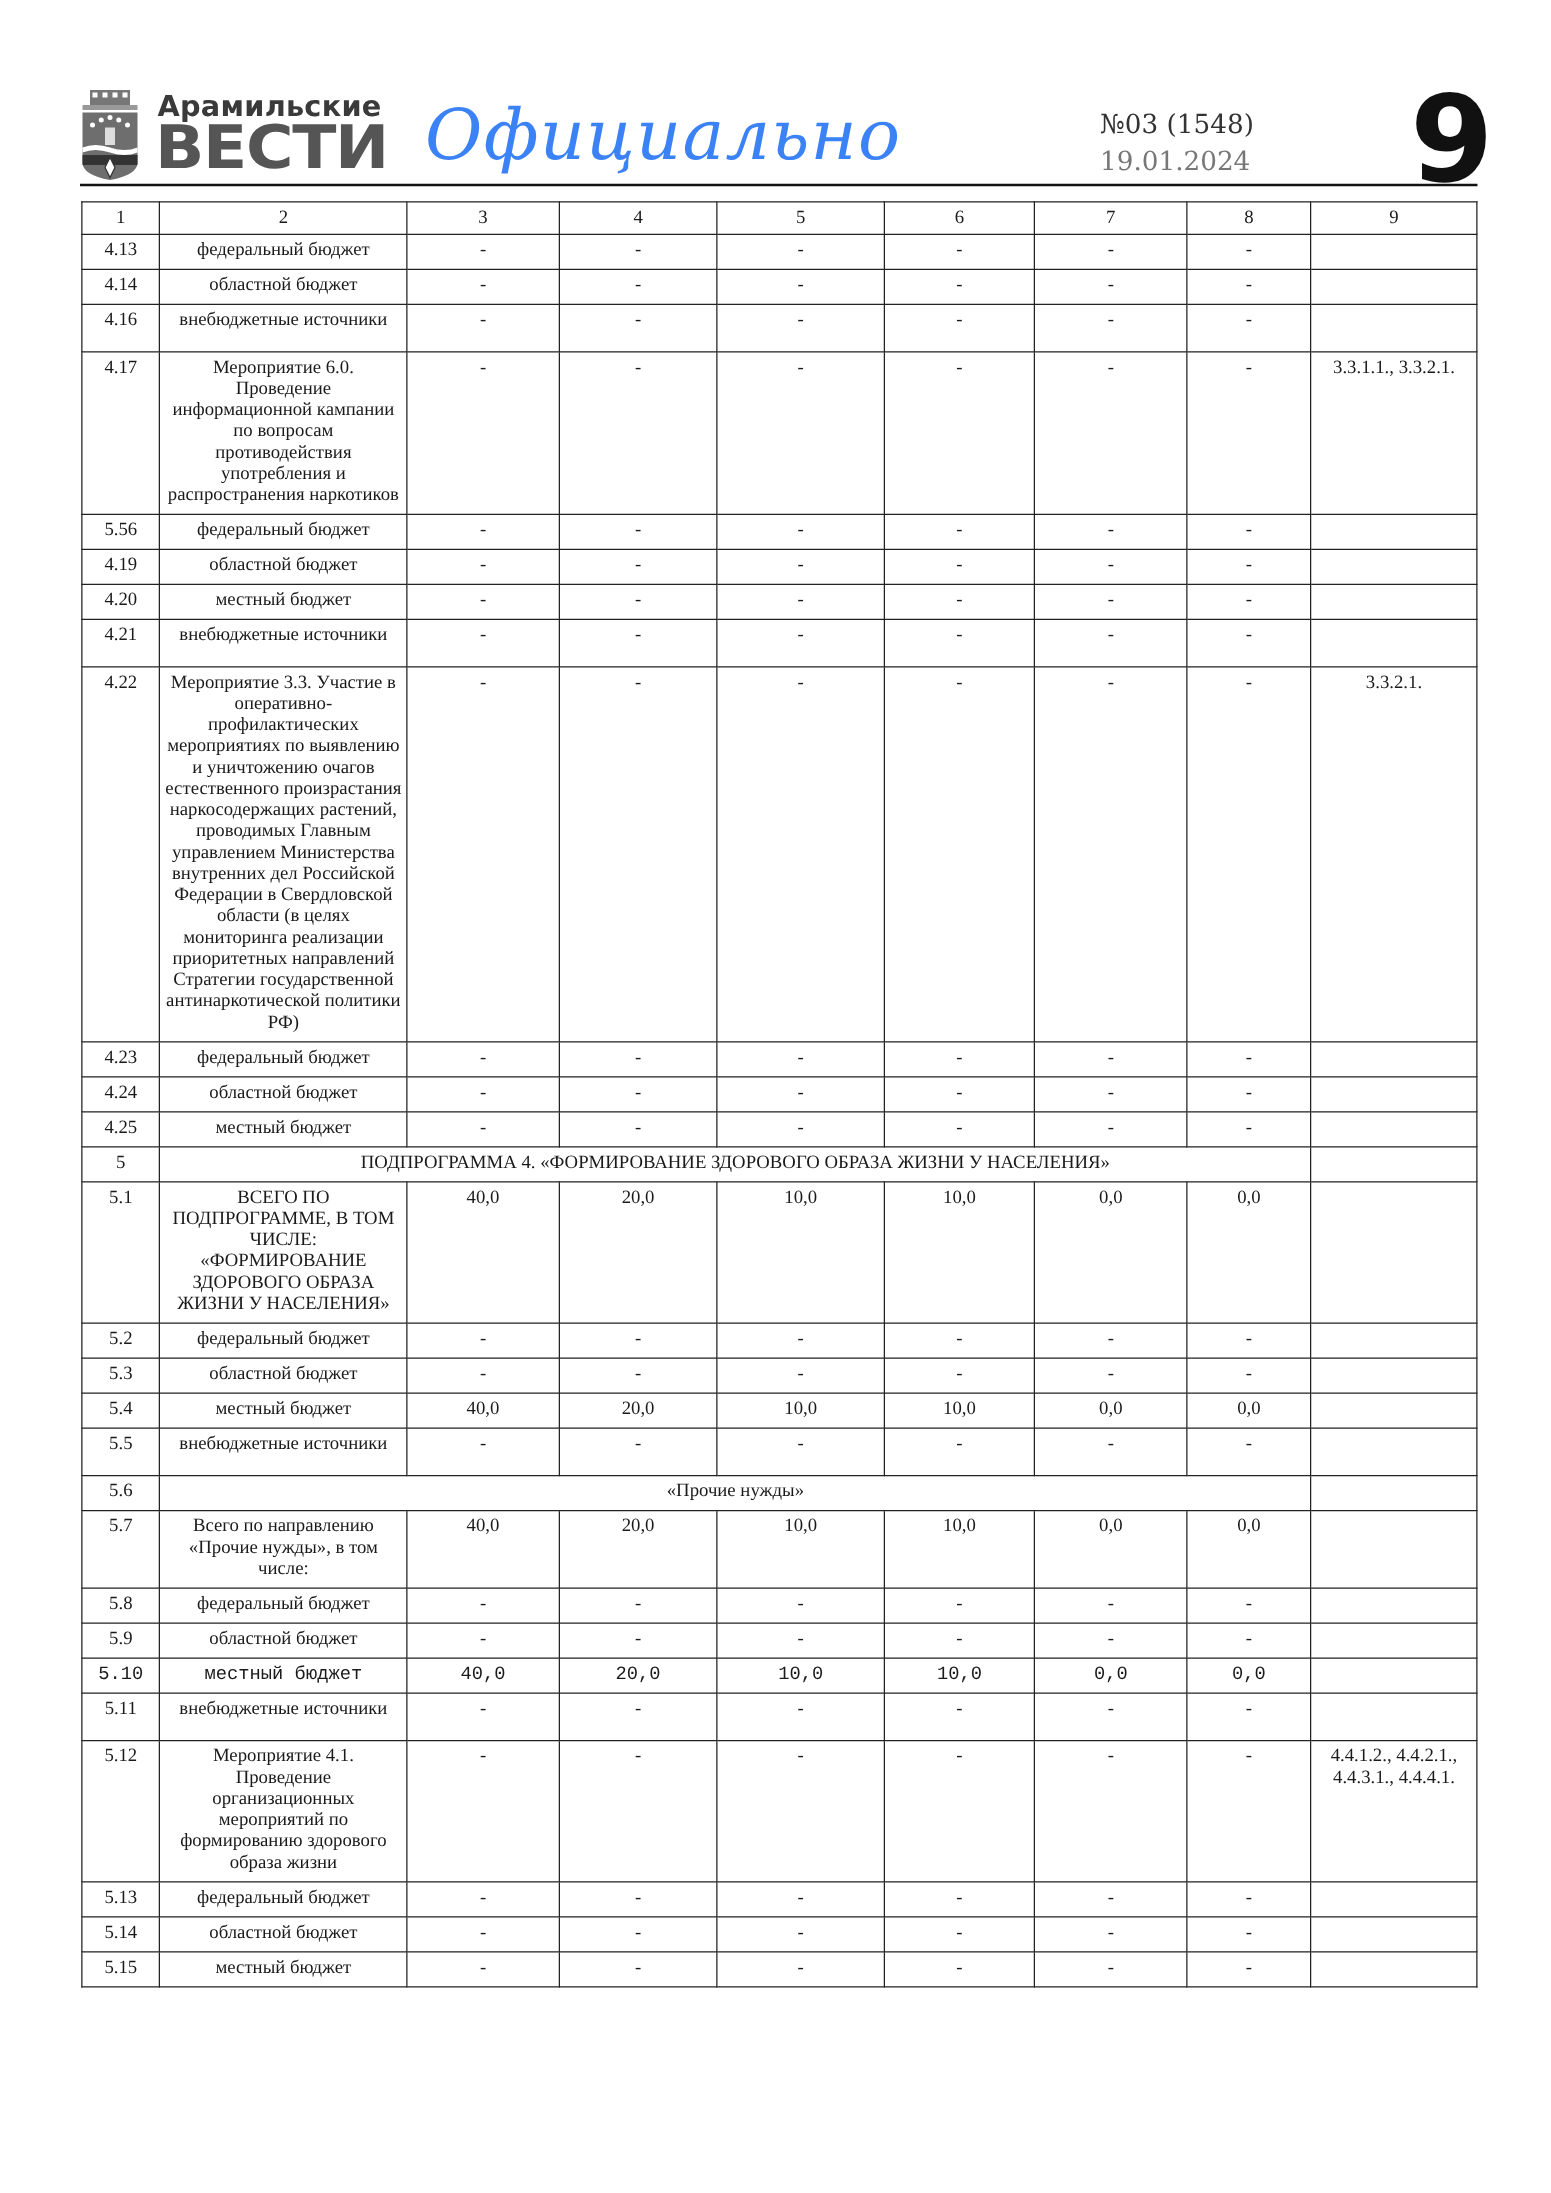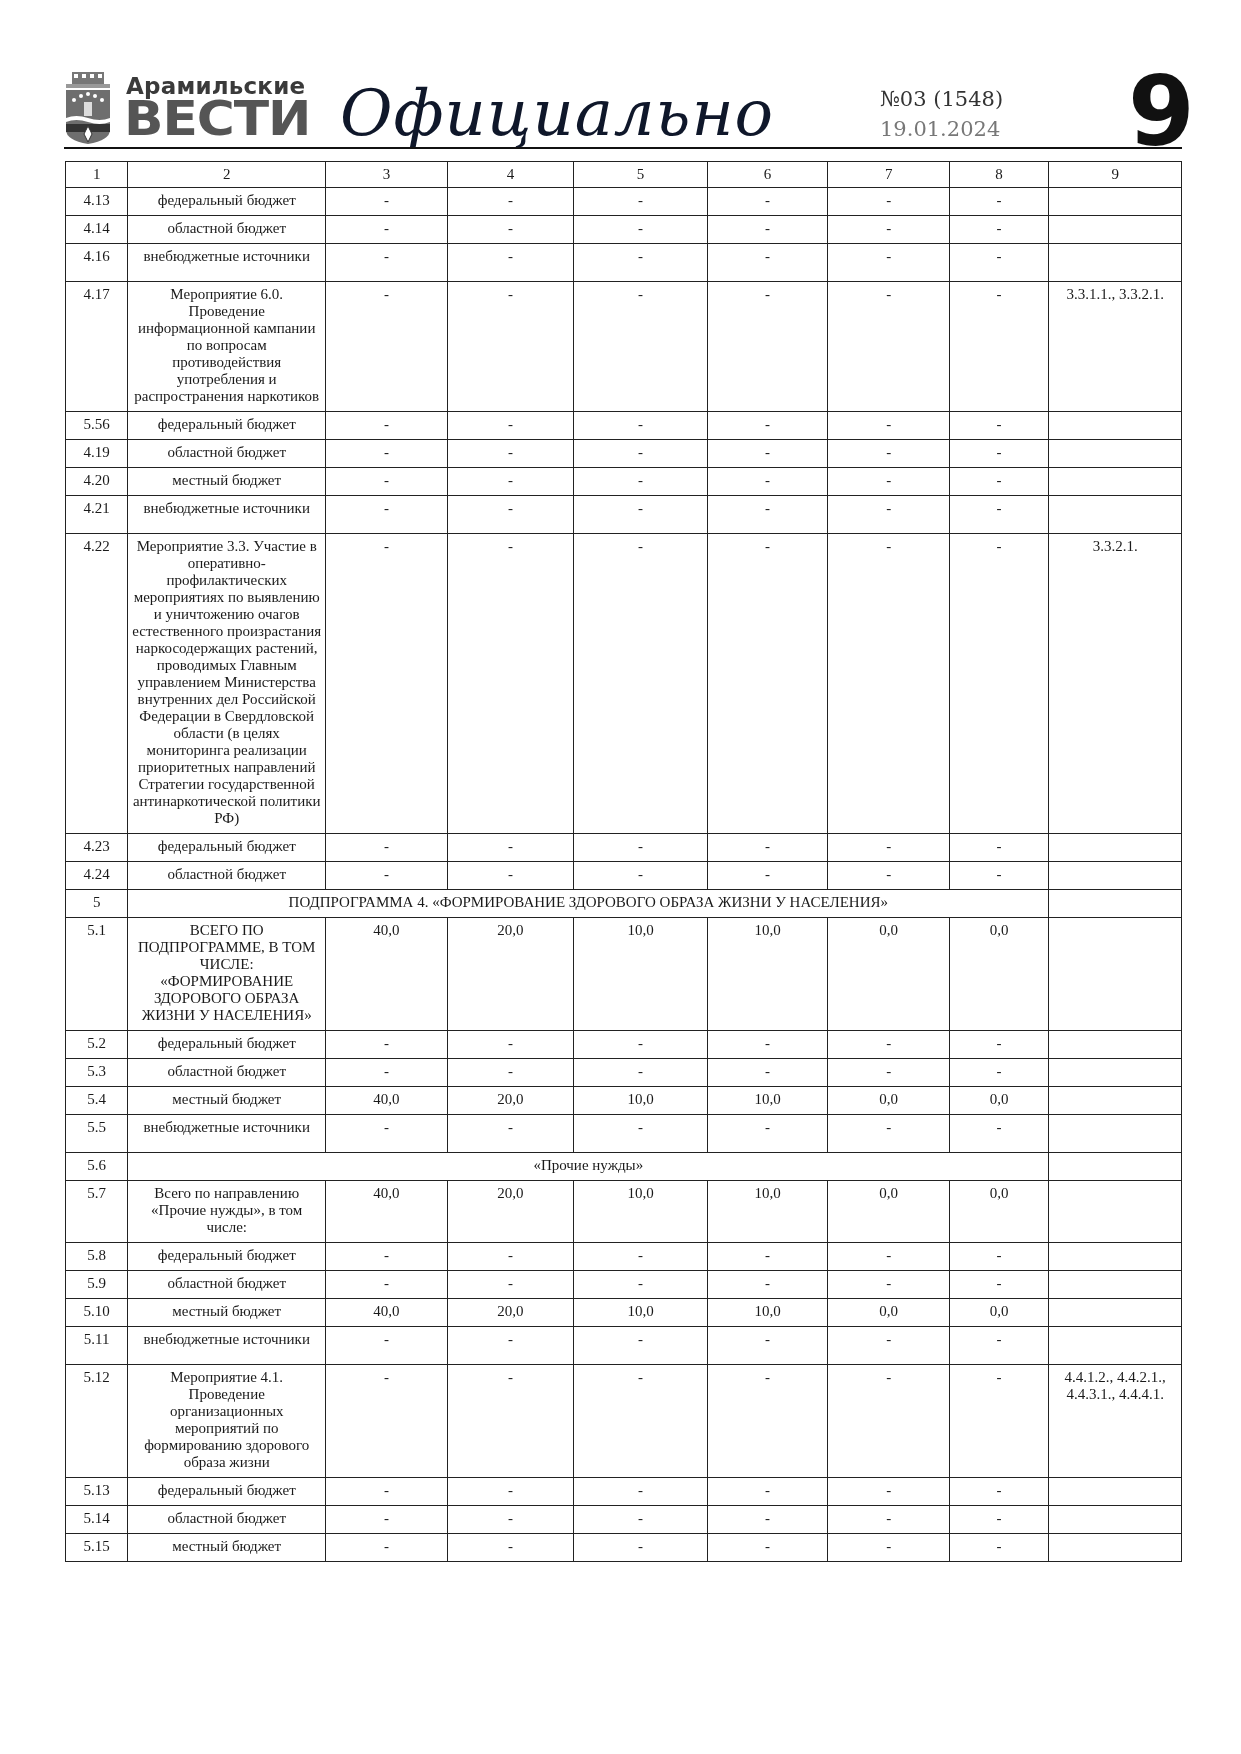--- a/index.html
+++ b/index.html
@@ -2,21 +2,21 @@
 <html><head>
 <meta charset="utf-8">
 <style>
   html, body { margin: 0; padding: 0; background: #ffffff; }
   body { width: 1241px; height: 1754px; position: relative; overflow: hidden; font-family: "Liberation Serif", serif; color: #1a1a1a; }
 
   .masthead { position: absolute; left: 64px; top: 70px; width: 1118px; height: 90px; }
   .crest { position: absolute; left: 0; top: 2px; width: 48px; height: 72px; }
   .brand-top { position: absolute; left: 62px; top: 3px; font-family: "DejaVu Sans", sans-serif; font-size: 23px; font-weight: bold; color: #3a3a3a; letter-spacing: 0.2px; }
   .brand-main { position: absolute; left: 60px; top: 22px; font-family: "DejaVu Sans", sans-serif; font-size: 48px; font-weight: bold; color: #555; letter-spacing: -1px; line-height: 52px; transform: scaleX(1.08); transform-origin: left; }
-  .section-title { position: absolute; left: 276px; top: 6px; font-family: "DejaVu Serif", serif; font-style: italic; font-size: 64px; color: #0f172a; letter-spacing: 1px; }
+  .section-title { position: absolute; left: 276px; top: 6px; font-family: "DejaVu Serif", serif; font-style: italic; font-size: 56px; color: #3b82f6; letter-spacing: 1px; }
   .issue { position: absolute; left: 816px; top: 14px; font-family: "DejaVu Serif", serif; font-size: 21px; color: #333; line-height: 30px; }
   .issue-date { color: #777; }
   .page-number { position: absolute; left: 1064px; top: -14px; font-family: "DejaVu Sans", sans-serif; font-size: 96px; font-weight: bold; color: #111; }
   .rule { position: absolute; left: 64px; top: 147px; width: 1118px; height: 2px; background: #111; }
 
   table.grid { position: absolute; left: 65px; top: 161px; width: 1117px; border-collapse: collapse; table-layout: fixed; font-size: 15px; line-height: 17px; }
   table.grid td { border: 1px solid #222; text-align: center; vertical-align: top; padding: 4px 4px 6px 4px; }
   col.c1 { width: 62px; } col.c2 { width: 197px; } col.c3 { width: 121px; } col.c4 { width: 126px; }
   col.c5 { width: 133px; } col.c6 { width: 120px; } col.c7 { width: 121px; } col.c8 { width: 99px; } col.c9 { width: 132px; }
   tr.head td { padding: 4px; }
@@ -195,20 +195,31 @@
         <td class="name">областной бюджет</td>
         <td>-</td>
         <td>-</td>
         <td>-</td>
         <td>-</td>
         <td>-</td>
         <td>-</td>
         <td></td>
       </tr>
       <tr style="height: 25px;">
+        <td>4.25</td>
+        <td class="name">местный бюджет</td>
+        <td>-</td>
+        <td>-</td>
+        <td>-</td>
+        <td>-</td>
+        <td>-</td>
+        <td>-</td>
+        <td></td>
+      </tr>
+      <tr style="height: 25px;">
         <td>5</td>
         <td colspan="7" class="section">ПОДПРОГРАММА  4. «ФОРМИРОВАНИЕ ЗДОРОВОГО ОБРАЗА ЖИЗНИ У НАСЕЛЕНИЯ»</td>
         <td></td>
       </tr>
       <tr style="height: 98px;">
         <td>5.1</td>
         <td class="name">ВСЕГО ПО ПОДПРОГРАММЕ, В ТОМ ЧИСЛЕ: «ФОРМИРОВАНИЕ ЗДОРОВОГО ОБРАЗА ЖИЗНИ У НАСЕЛЕНИЯ»</td>
         <td>40,0</td>
         <td>20,0</td>
         <td>10,0</td>
@@ -292,21 +303,21 @@
         <td>5.9</td>
         <td class="name">областной бюджет</td>
         <td>-</td>
         <td>-</td>
         <td>-</td>
         <td>-</td>
         <td>-</td>
         <td>-</td>
         <td></td>
       </tr>
-      <tr style="height: 25px;">
+      <tr style="height: 25px; font-family: Liberation Mono, monospace;">
         <td>5.10</td>
         <td class="name">местный бюджет</td>
         <td>40,0</td>
         <td>20,0</td>
         <td>10,0</td>
         <td>10,0</td>
         <td>0,0</td>
         <td>0,0</td>
         <td></td>
       </tr>

